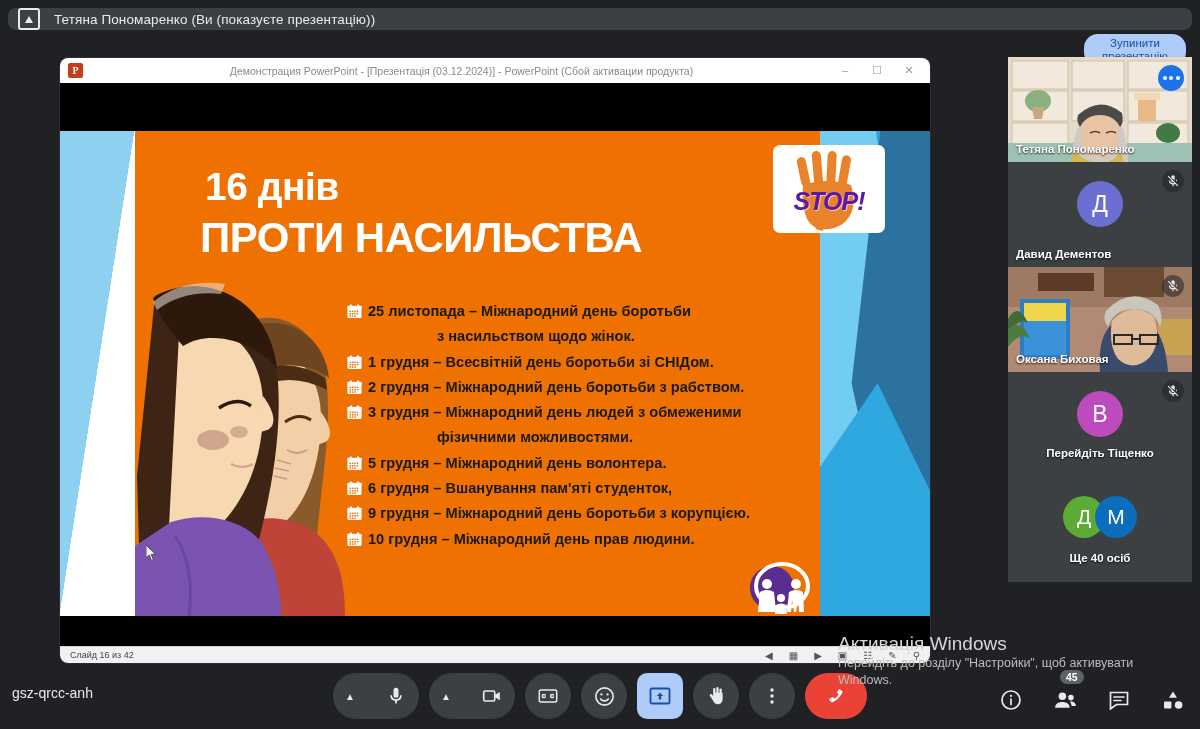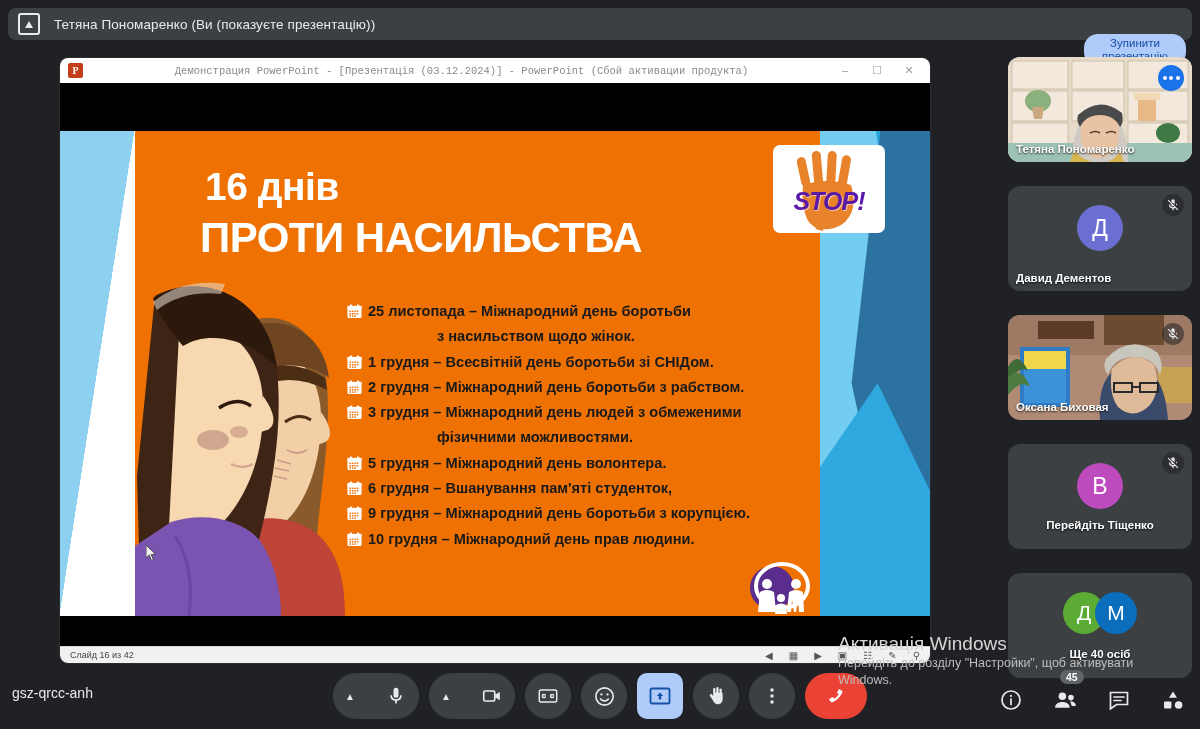--- a/index.html
+++ b/index.html
@@ -6,21 +6,21 @@
   body {
     width: 1200px; height: 729px;
     background: #202124;
     font-family: "Liberation Sans", sans-serif;
     overflow: hidden;
     position: relative;
   }
 
   
   .top-bar {
-    position: absolute; top: 8px; left: 8px; right: 8px; height: 32px;
+    position: absolute; top: 8px; left: 8px; right: 8px; height: 22px;
     background: #3c4043; border-radius: 8px;
     display: flex; align-items: center; padding: 0 10px;
   }
   .present-chip {
     width: 22px; height: 22px; border: 2px solid #e8eaed; border-radius: 3px;
     display: flex; align-items: center; justify-content: center; flex: none;
   }
   .present-chip .arrow { width: 0; height: 0; border-left: 4px solid transparent;
     border-right: 4px solid transparent; border-bottom: 7px solid #e8eaed; }
   .top-title { color: #e8eaed; font-size: 13.5px; margin-left: 14px; letter-spacing: .1px; }
@@ -39,21 +39,21 @@
     background: #000; border-radius: 8px; overflow: hidden;
     box-shadow: 0 0 0 1px #2b2d30;
   }
   .ppt-titlebar {
     height: 25px; background: #ffffff; display: flex; align-items: center;
     position: relative;
   }
   .ppt-logo { width: 15px; height: 15px; background: #c43e1c; border-radius: 2px;
     margin-left: 8px; color:#fff; font-size:10px; font-weight:bold; display:flex;
     align-items:center; justify-content:center; font-family:"Liberation Serif",serif;}
-  .ppt-title { flex: 1; text-align: center; color: #8a8a8a; font-size: 10.5px; font-family: Liberation Mono, monospace; }
+  .ppt-title { flex: 1; text-align: center; color: #8a8a8a; font-size: 10.5px; }
   .ppt-winbtns { display:flex; gap:22px; margin-right: 16px; color:#9b9b9b; font-size:11px;}
   .ppt-winbtns span { width:10px; text-align:center; }
 
   .ppt-body { position: relative; height: 580px; background: #8b5cf6; border-radius: 13px; }
   .letterbox-top { position:absolute; left:0; top:0; width:100%; height:48px; background:#000; }
   .letterbox-bottom { position:absolute; left:0; bottom:0; width:100%; height:47px; background:#000; }
 
   .slide {
     position: absolute; left: 0; top: 48px; width: 870px; height: 485px;
     background: #ffffff; overflow: hidden;
@@ -109,21 +109,21 @@
   .ppt-status .icons { margin-left:auto; margin-right:10px; display:flex; gap:16px;
     color:#555; font-size:10px; align-items:center; }
   .ppt-status .icons i { font-style: normal; }
 
   .cursor { position:absolute; left:86px; top:462px; width:11px; height:16px; }
 
   
   .rail { position:absolute; right:8px; top:57px; width:184px; }
   .tile {
     position:relative; width:184px; height:105px; background:#3c4043;
-    border-radius:12px; overflow:hidden; margin-bottom:24px;
+    border-radius:0; overflow:hidden; margin-bottom:0;
   }
   .tile.speaking { outline:2px solid #8ab4f8; outline-offset:-2px; }
   .tile-name {
     position:absolute; left:8px; bottom:7px; color:#fff; font-size:11.5px;
     font-weight:bold; text-shadow:0 1px 2px rgba(0,0,0,.85); z-index:4;
   }
   .tile-name.centered { left:0; width:100%; text-align:center; bottom:18px; }
   .avatar {
     position:absolute; left:50%; top:40%; transform:translate(-50%,-50%);
     width:46px; height:46px; border-radius:50%; color:#fff; font-size:23px;

